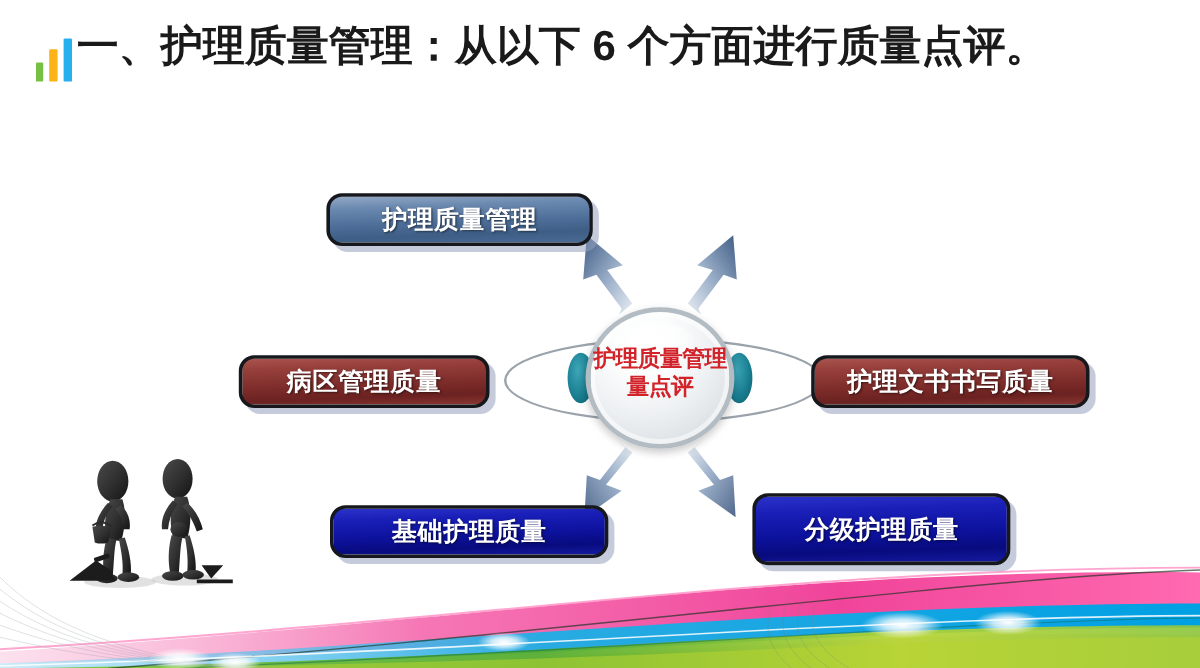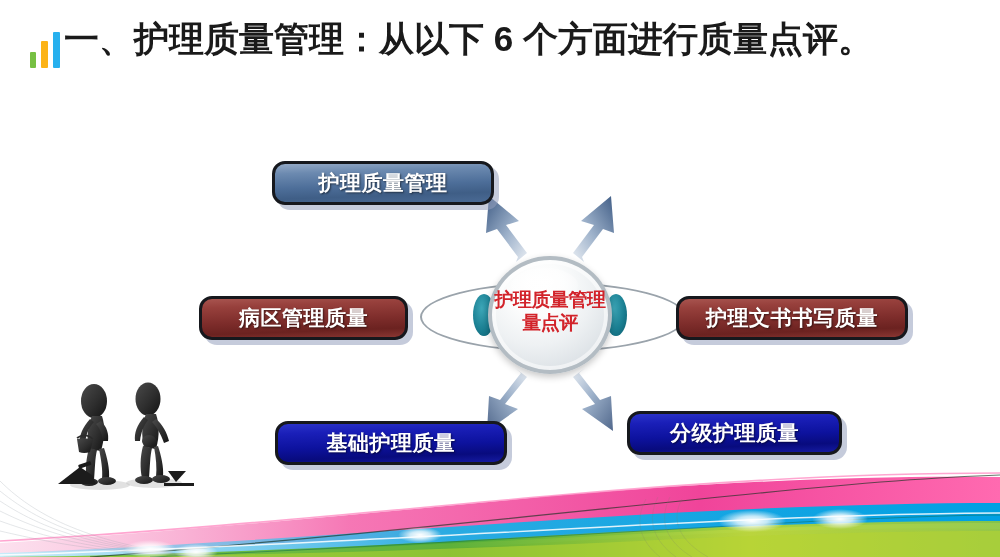--- a/index.html
+++ b/index.html
@@ -160,21 +160,21 @@
   .style-blue {
     background: linear-gradient(178deg, #2b33c9 0%, #1a1fb8 22%, #0d129e 55%, #080b7e 80%, #151aa0 100%);
   }
 
   
   #box-head-nurse   { left: 272px; top: 161px; width: 222px; height: 44px; }
   #box-core-system  { left: 620px; top: 170px; width: 232px; height: 44px; }
   #box-ward         { left: 199px; top: 296px; width: 209px; height: 44px; }
   #box-document     { left: 676px; top: 296px; width: 232px; height: 44px; }
   #box-basic        { left: 275px; top: 421px; width: 232px; height: 44px; }
-  #box-graded       { left: 627px; top: 411px; width: 215px; height: 44px; }
+  #box-graded       { left: 627px; top: 411px; width: 215px; height: 60px; }
 
   
   #figures {
     position: absolute;
     left: 56px;
     top: 379px;
     width: 140px;
     height: 112px;
     z-index: 7;
   }

